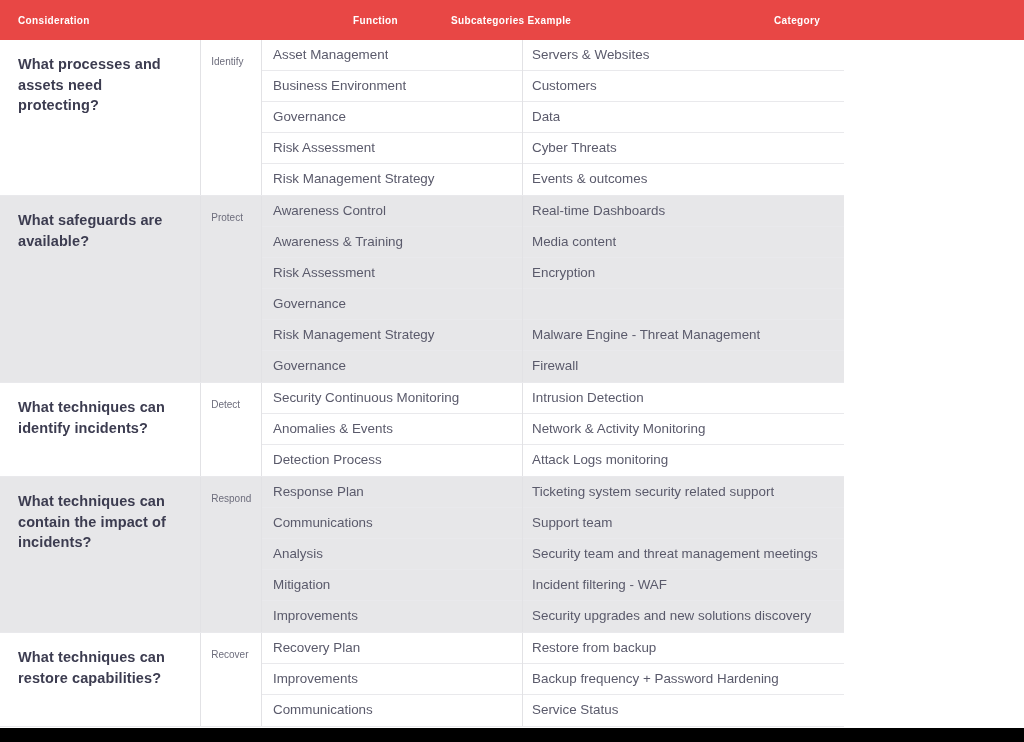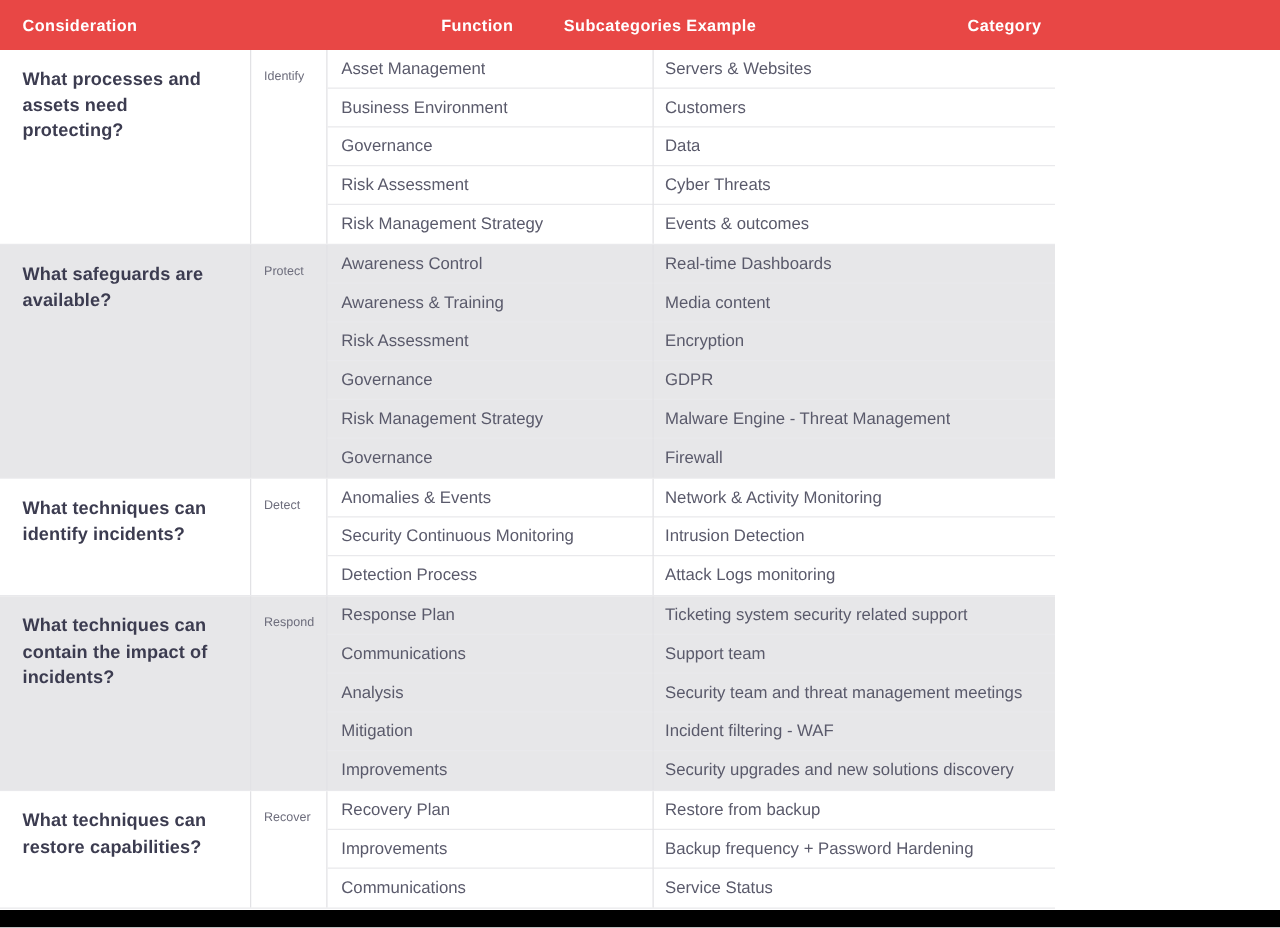--- a/index.html
+++ b/index.html
@@ -26,21 +26,21 @@
   
   .thead {
     display: flex;
     width: 1024px;
     height: 40px;
     background: #e84745;
     align-items: center;
   }
   .th {
     color: #ffffff;
-    font-size: 13px;
+    font-size: 10px;
     font-weight: bold;
     letter-spacing: 0.35px;
     box-sizing: border-box;
     white-space: nowrap;
     overflow: hidden;
   }
   .th.c-consideration { width: 343px; padding-left: 18px; }
   .th.c-function      { width:  99px; padding-left: 10px; }
   .th.c-category      { width: 261px; padding-left: 11px; }
   .th.c-subcat        { width: 321px; padding-left:  9px; }
@@ -225,23 +225,20 @@
               <span class="cell-text">Risk Assessment</span>
             </div>
             <div class="cell-subcat">
               <span class="cell-text">Encryption</span>
             </div>
           </div>
           <div class="subrow">
             <div class="cell-category">
               <span class="cell-text">Governance</span>
             </div>
-            <div class="cell-subcat">
-              <span class="cell-text">GDPR</span>
-            </div>
           </div>
           <div class="subrow">
             <div class="cell-category">
               <span class="cell-text">Risk Management Strategy</span>
             </div>
             <div class="cell-subcat">
               <span class="cell-text">Malware Engine - Threat Management</span>
             </div>
           </div>
           <div class="subrow">
@@ -257,36 +254,36 @@
       <div class="group plain">
         <div class="col-consideration">
           <div class="consideration-text">What techniques can identify incidents?</div>
         </div>
         <div class="col-function">
           <div class="function-text">Detect</div>
         </div>
         <div class="col-rows">
           <div class="subrow">
             <div class="cell-category">
+              <span class="cell-text">Security Continuous Monitoring</span>
+            </div>
+            <div class="cell-subcat">
+              <span class="cell-text">Intrusion Detection</span>
+            </div>
+          </div>
+          <div class="subrow">
+            <div class="cell-category">
               <span class="cell-text">Anomalies &amp; Events</span>
             </div>
             <div class="cell-subcat">
               <span class="cell-text">Network &amp; Activity Monitoring</span>
             </div>
           </div>
           <div class="subrow">
             <div class="cell-category">
-              <span class="cell-text">Security Continuous Monitoring</span>
-            </div>
-            <div class="cell-subcat">
-              <span class="cell-text">Intrusion Detection</span>
-            </div>
-          </div>
-          <div class="subrow">
-            <div class="cell-category">
               <span class="cell-text">Detection Process</span>
             </div>
             <div class="cell-subcat">
               <span class="cell-text">Attack Logs monitoring</span>
             </div>
           </div>
         </div>
       </div>
       <div class="group shaded">
         <div class="col-consideration">

